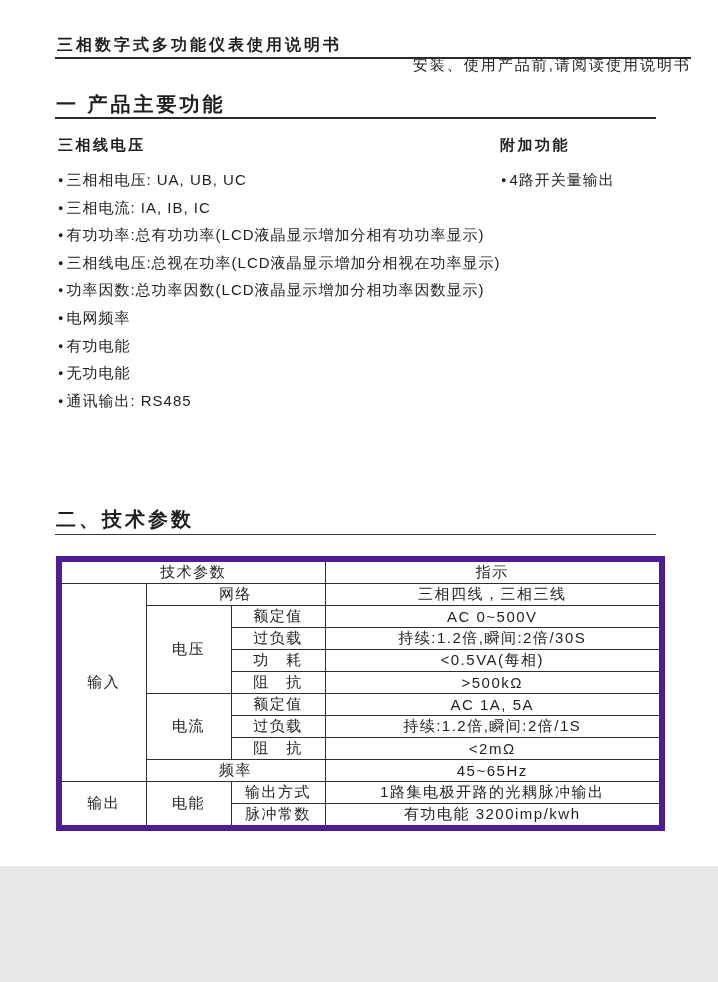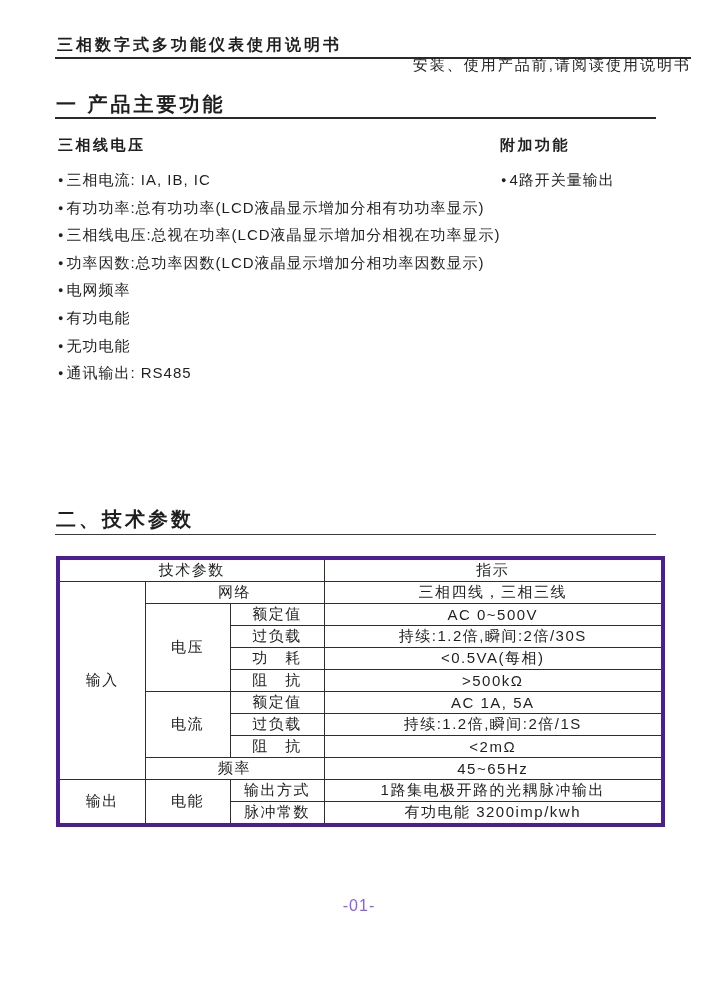--- a/index.html
+++ b/index.html
@@ -1,18 +1,18 @@
 <!DOCTYPE html>
 <html><head>
 <meta charset="utf-8">
 <style>
   html,body { margin:0; padding:0; background:#e8e8e8; }
   .page {
     position:relative;
-    width:718px; height:982px;
+    width:718px; height:866px;
     margin:0 auto;
     background:#ffffff;
     color:#1f1f1f;
     font-family:"Liberation Sans","DejaVu Sans",sans-serif;
     overflow:hidden;
   }
 
   
   .doc-title {
     position:absolute; left:57px; top:35px;
@@ -72,21 +72,21 @@
     margin-right:2px;
     position:relative; top:-2px;
   }
 
   
   .spec-table {
     position:absolute; left:56px; top:556px;
     width:609px;
     border-collapse:collapse; table-layout:fixed;
     font-size:15px;
-    border:4px solid #4c1d95;
+    border:6px solid #4c1d95;
   }
   .spec-table td {
     border:1px solid #2e2e2e;
     text-align:center; vertical-align:middle;
     height:21px; padding:0;
     letter-spacing:1.5px;
     white-space:nowrap;
     overflow:hidden;
   }
 
@@ -105,20 +105,21 @@
   <div class="title-rule"></div>
   <div class="notice">安装、使用产品前,请阅读使用说明书</div>
 
   <h2 class="sec-heading sec1-heading">一 产品主要功能</h2>
   <div class="sec1-rule"></div>
 
   <div class="col-heading left-col-heading">三相线电压</div>
   <div class="col-heading right-col-heading">附加功能</div>
 
   <ul class="feature-list left-list">
+    <li>三相相电压: UA, UB, UC</li>
     <li>三相电流: IA, IB, IC</li>
     <li>有功功率:总有功功率(LCD液晶显示增加分相有功功率显示)</li>
     <li>三相线电压:总视在功率(LCD液晶显示增加分相视在功率显示)</li>
     <li>功率因数:总功率因数(LCD液晶显示增加分相功率因数显示)</li>
     <li>电网频率</li>
     <li>有功电能</li>
     <li>无功电能</li>
     <li>通讯输出: RS485</li>
   </ul>
 

